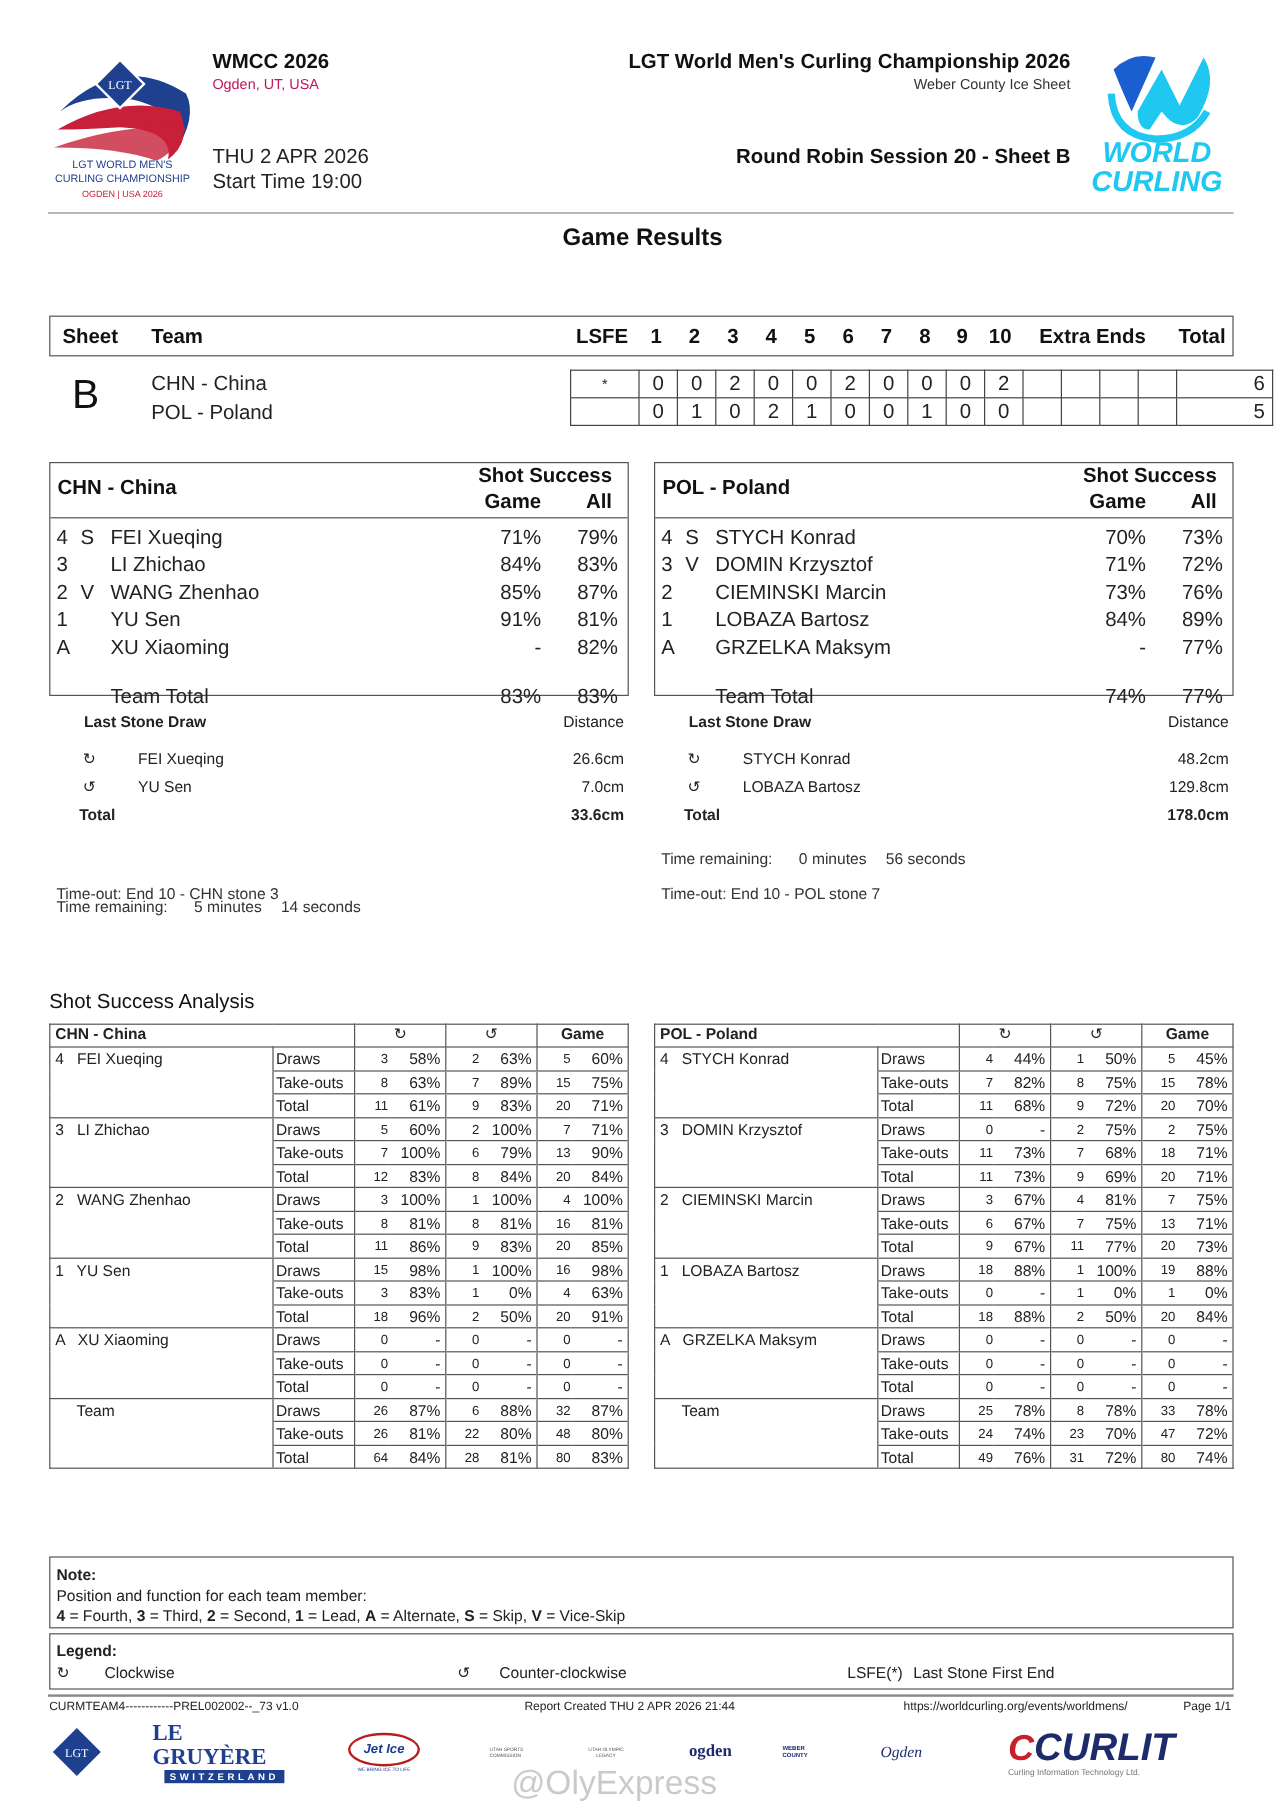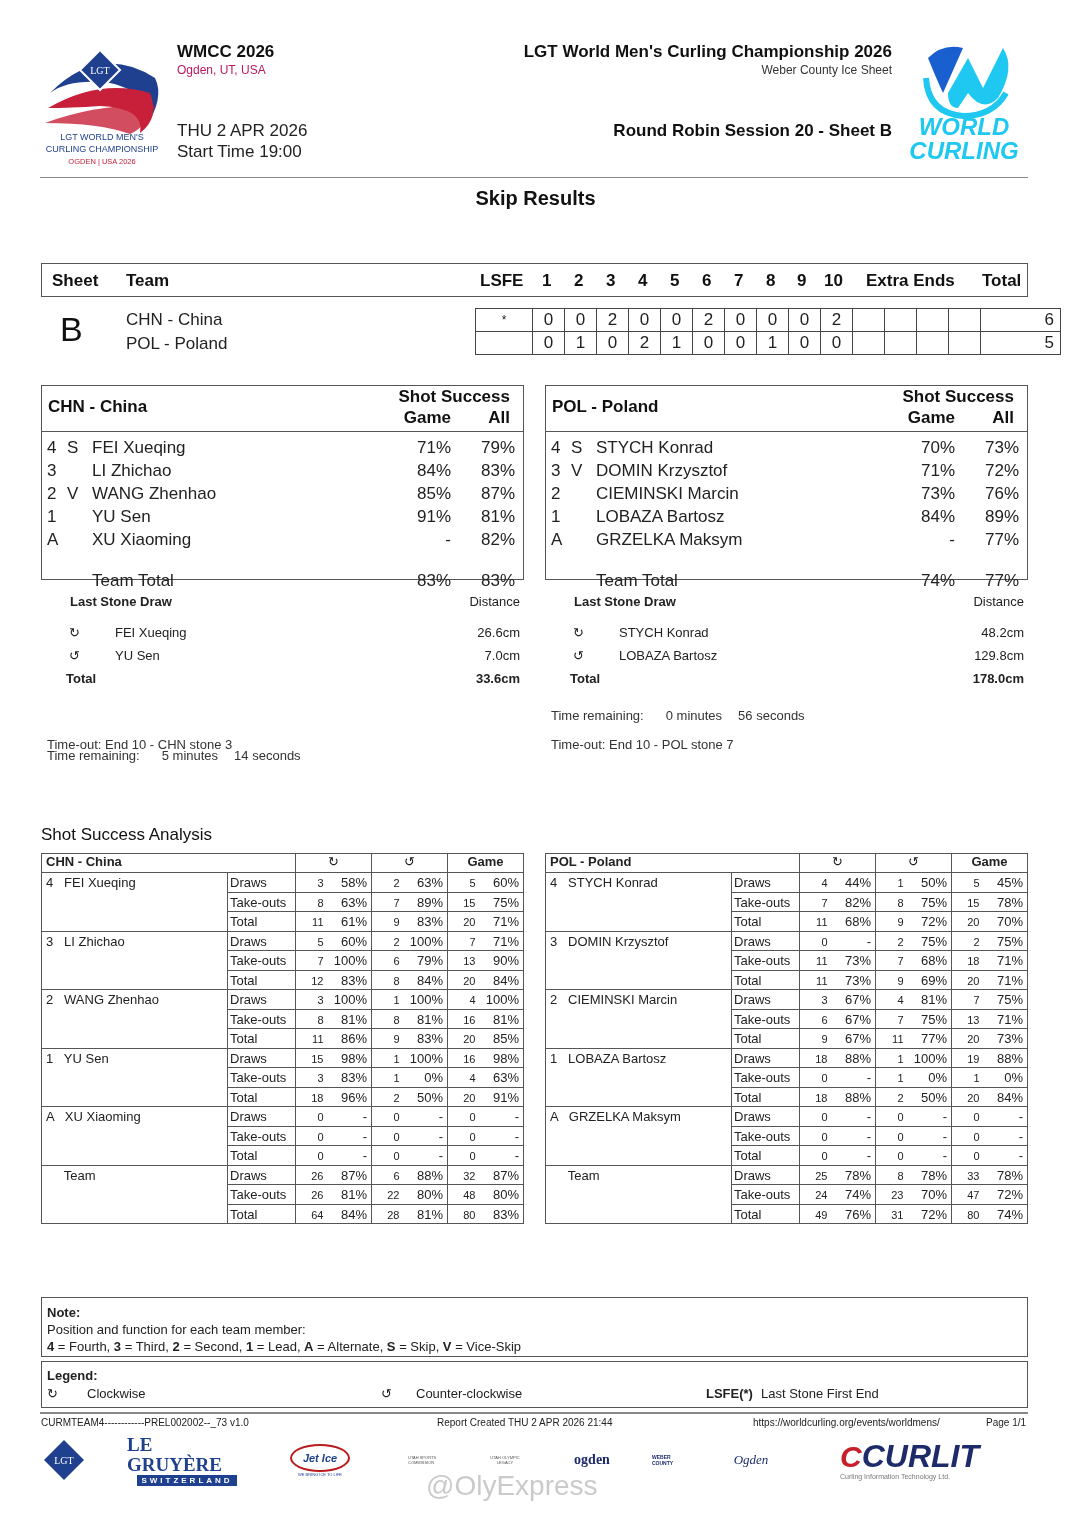--- a/index.html
+++ b/index.html
@@ -107,21 +107,21 @@
 <div class="abs logo-wc">
   <svg width="132" height="128" viewBox="0 0 132 128">
     <path d="M30 20 Q45 5 65 10 L45 55 Q38 40 30 20Z" fill="#1a5fd0"></path>
     <path d="M50 55 L70 20 L85 50 L105 10 Q118 30 100 60 Q85 75 70 55 L60 70 Q50 70 50 55Z" fill="#1ec8f0"></path>
     <path d="M28 40 Q30 75 65 78 Q95 78 108 55" stroke="#1ec8f0" stroke-width="6" fill="none"></path>
     <text x="66" y="97" font-size="24" font-weight="bold" font-style="italic" fill="#1ec8f0" text-anchor="middle" font-family="Liberation Sans, sans-serif">WORLD</text>
     <text x="66" y="121" font-size="24" font-weight="bold" font-style="italic" fill="#1ec8f0" text-anchor="middle" font-family="Liberation Sans, sans-serif">CURLING</text>
   </svg>
 </div>
 <div class="abs hr-top"></div>
-<div class="abs page-title">Skip Results</div>
+<div class="abs page-title">Game Results</div>
 
 <div class="abs sb-head">
   <span style="left:10px">Sheet</span>
   <span style="left:84px">Team</span>
   <span style="left:438px">LSFE</span>
   <span style="left:500px">1</span>
   <span style="left:532px">2</span>
   <span style="left:564px">3</span>
   <span style="left:596px">4</span>
   <span style="left:628px">5</span>
@@ -647,21 +647,21 @@
   <div id="note-line2"><b>4</b><span style="white-space: pre;"> = Fourth, </span><b>3</b><span style="white-space: pre;"> = Third, </span><b>2</b><span style="white-space: pre;"> = Second, </span><b>1</b><span style="white-space: pre;"> = Lead, </span><b>A</b><span style="white-space: pre;"> = Alternate, </span><b>S</b><span style="white-space: pre;"> = Skip, </span><b>V</b><span style="white-space: pre;"> = Vice-Skip</span></div>
 </div>
 
 <div class="abs legend">
   <div style="font-weight:bold">Legend:</div>
   <div style="position:relative;height:18px">
     <span style="position:absolute;left:0">↻</span>
     <span style="position:absolute;left:40px">Clockwise</span>
     <span style="position:absolute;left:334px">↺</span>
     <span style="position:absolute;left:369px">Counter-clockwise</span>
-    <span style="position:absolute;left:659px;font-weight:bold">LSFE(*)</span>
+    <span style="position:absolute;left:659px;font-weight:normal">LSFE(*)</span>
     <span style="position:absolute;left:714px"> Last Stone First End</span>
   </div>
 </div>
 <div class="abs hr-foot"></div>
 <div class="abs foot" style="left:41px">CURMTEAM4------------PREL002002--_73 v1.0</div>
 <div class="abs foot" style="left:437px">Report Created  THU 2 APR 2026 21:44</div>
 <div class="abs foot" style="left:753px">https://worldcurling.org/events/worldmens/</div>
 <div class="abs foot" style="left:986px">Page 1/1</div>
 
 <div class="abs sponsor" style="left:40px;width:48px">

